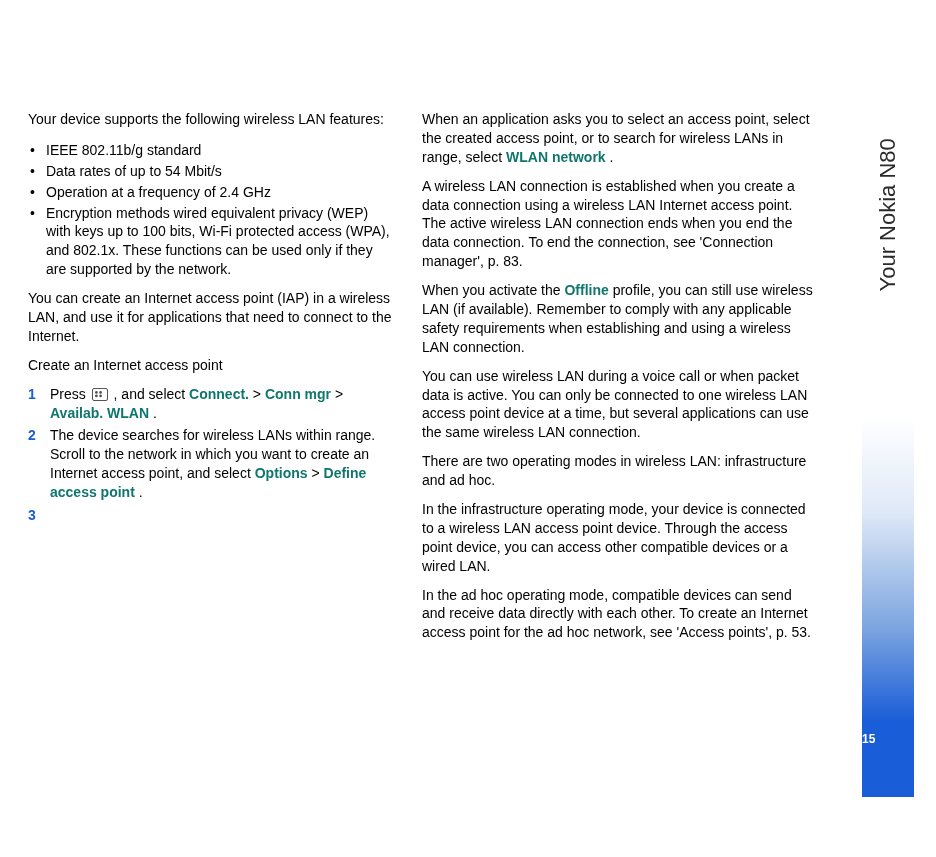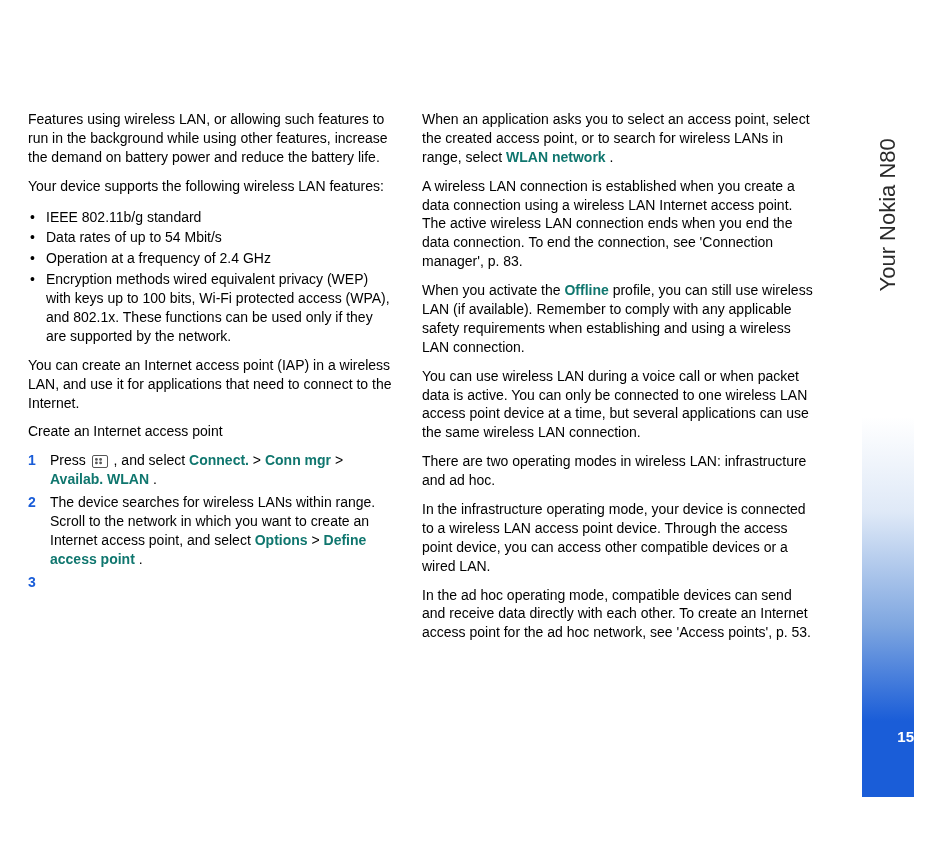--- a/index.html
+++ b/index.html
@@ -89,32 +89,31 @@
     transform-origin: center;
     white-space: nowrap;
     font-size: 22px;
     color: #2a2a2a;
   }
   .page-num {
     position: absolute;
     bottom: 110px;
     left: 0;
     width: 52px;
-    text-align: right;
+    text-align: left;
     color: #fff;
     font-weight: bold;
-    font-size: 15px;
+    font-size: 12px;
   }
 </style>
 </head>
 <body>
 
 <div class="page">
   <div class="col">
-    <p class="para">Features using wireless LAN, or allowing such features to run in the background while using other features, increase the demand on battery power and reduce the battery life.</p>
     <p class="para">Your device supports the following wireless LAN features:</p>
     <ul>
       <li>IEEE 802.11b/g standard</li>
       <li>Data rates of up to 54 Mbit/s</li>
       <li>Operation at a frequency of 2.4 GHz</li>
       <li>Encryption methods wired equivalent privacy (WEP) with keys up to 100 bits, Wi-Fi protected access (WPA), and 802.1x. These functions can be used only if they are supported by the network.</li>
     </ul>
     <p class="para">You can create an Internet access point (IAP) in a wireless LAN, and use it for applications that need to connect to the Internet.</p>
     <p class="bold">Create an Internet access point</p>
     <ol>

